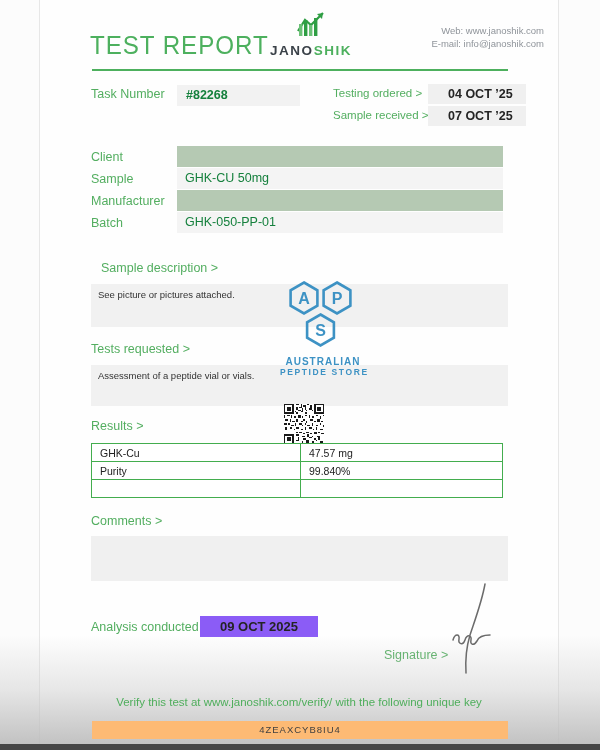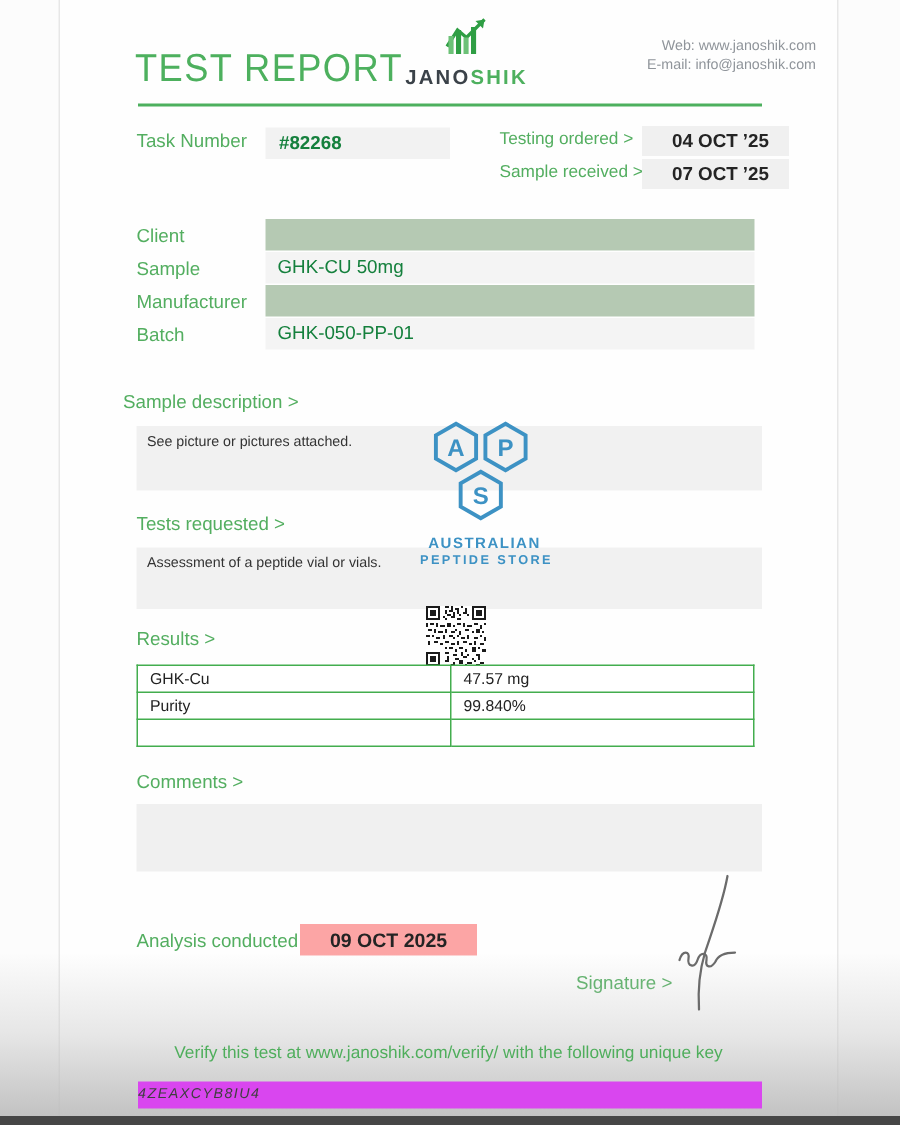--- a/index.html
+++ b/index.html
@@ -24,21 +24,21 @@
   .bigbox{left:91px;width:417px;background:#f1f1f1;font-size:9.5px;color:#333;}
   .bigbox .inner{padding:5px 0 0 7px;}
   .watermark{left:280px;top:280px;width:86px;text-align:center;z-index:3;}
   .wm-line1{font-size:10px;font-weight:700;letter-spacing:1px;color:#3d92c4;margin-top:2px;white-space:nowrap;}
   .wm-line2{font-size:8.5px;font-weight:700;letter-spacing:1.6px;color:#3d92c4;white-space:nowrap;}
   table.results{position:absolute;left:91px;top:443px;width:412px;border-collapse:collapse;z-index:2;}
   table.results td{border:1px solid #43ad4e;height:17px;font-size:10.5px;color:#222;padding:0 0 0 8px;background:#fff;}
   table.results td.c1{width:200px;}
   .shade{position:absolute;left:0;right:0;top:635px;height:109px;background:linear-gradient(180deg,rgba(205,205,205,0) 0%,rgba(203,203,203,.45) 50%,rgba(188,188,188,.9) 100%);pointer-events:none;z-index:4;}
   .verify{left:40px;top:696px;width:518px;text-align:center;font-size:11.5px;color:#4fae5c;z-index:5;}
-  .keybox{left:92px;top:721px;width:416px;height:18px;line-height:18px;background:#d946ef;font-size:9.5px;letter-spacing:1px;color:#3f3f3f;z-index:5;font-style:italic;}
+  .keybox{left:92px;top:721px;width:416px;height:18px;line-height:18px;text-align:center;background:#fdba74;font-size:9.5px;letter-spacing:1px;color:#3f3f3f;z-index:5;}
   .bottom-bar{position:absolute;left:0;right:0;bottom:0;height:6px;background:#464646;z-index:6;}
 </style>
 </head>
 <body>
 
 <div class="stage">
   <div class="paper"></div>
   <div class="edge" style="left:39px;"></div>
   <div class="edge" style="left:558px;"></div>
 
@@ -79,21 +79,21 @@
 
   <div class="abs lbl" style="left:91px;top:172px;">Sample</div>
   <div class="abs rowbox valbox" style="top:168px;background:#f4f4f4;"><span class="inner">GHK-CU 50mg</span></div>
 
   <div class="abs lbl" style="left:91px;top:194px;">Manufacturer</div>
   <div class="abs rowbox sage" style="top:190px;"></div>
 
   <div class="abs lbl" style="left:91px;top:216px;">Batch</div>
   <div class="abs rowbox valbox" style="top:212px;background:#f4f4f4;"><span class="inner">GHK-050-PP-01</span></div>
 
-  <div class="abs lbl" style="left:82px;top:261px;">Sample description &gt;</div>
+  <div class="abs lbl" style="left:101px;top:261px;">Sample description &gt;</div>
   <div class="abs bigbox" style="top:284px;height:43px;">
       <div class="inner">See picture or pictures attached.</div>
     </div>
 
   <div class="abs lbl" style="left:91px;top:342px;">Tests requested &gt;</div>
   <div class="abs bigbox" style="top:365px;height:41px;">
       <div class="inner">Assessment of a peptide vial or vials.</div>
     </div>
 
   <div class="abs watermark">
@@ -237,21 +237,21 @@
     </tr>
   </tbody>
     </table>
 
   <div class="abs lbl" style="left:91px;top:514px;">Comments &gt;</div>
   <div class="abs bigbox" style="top:536px;height:45px;background:#f0f0f0;">
       <div class="inner"></div>
     </div>
 
   <div class="abs lbl" style="left:91px;top:620px;">Analysis conducted &gt;</div>
-  <div class="abs datebox" style="left:200px;top:616px;width:98px;height:21px;line-height:21px;background:#fca5a5;font-size:13px;">09 OCT 2025</div>
+  <div class="abs datebox" style="left:200px;top:616px;width:98px;height:21px;line-height:21px;background:#8b5cf6;font-size:13px;">09 OCT 2025</div>
   <div class="abs lbl" style="left:384px;top:648px;">Signature &gt;</div>
 
   <div class="abs" style="left:440px;top:583px;z-index:5;">
     <svg width="70" height="92" viewBox="0 0 70 92">
       <g fill="none" stroke="#6b6b6b" stroke-width="1.5" stroke-linecap="round">
         <path d="M45,1 C42,18 36,34 30,52 C27,62 25,74 26,90"></path>
         <path d="M13,57 c2,-7 7,-6 6,-1 c-1,5 4,7 6,1 c2,-6 7,-5 6,0 c-1,5 3,6 6,1 c2,-5 7,-6 13,-6"></path>
       </g>
     </svg>
   </div>

